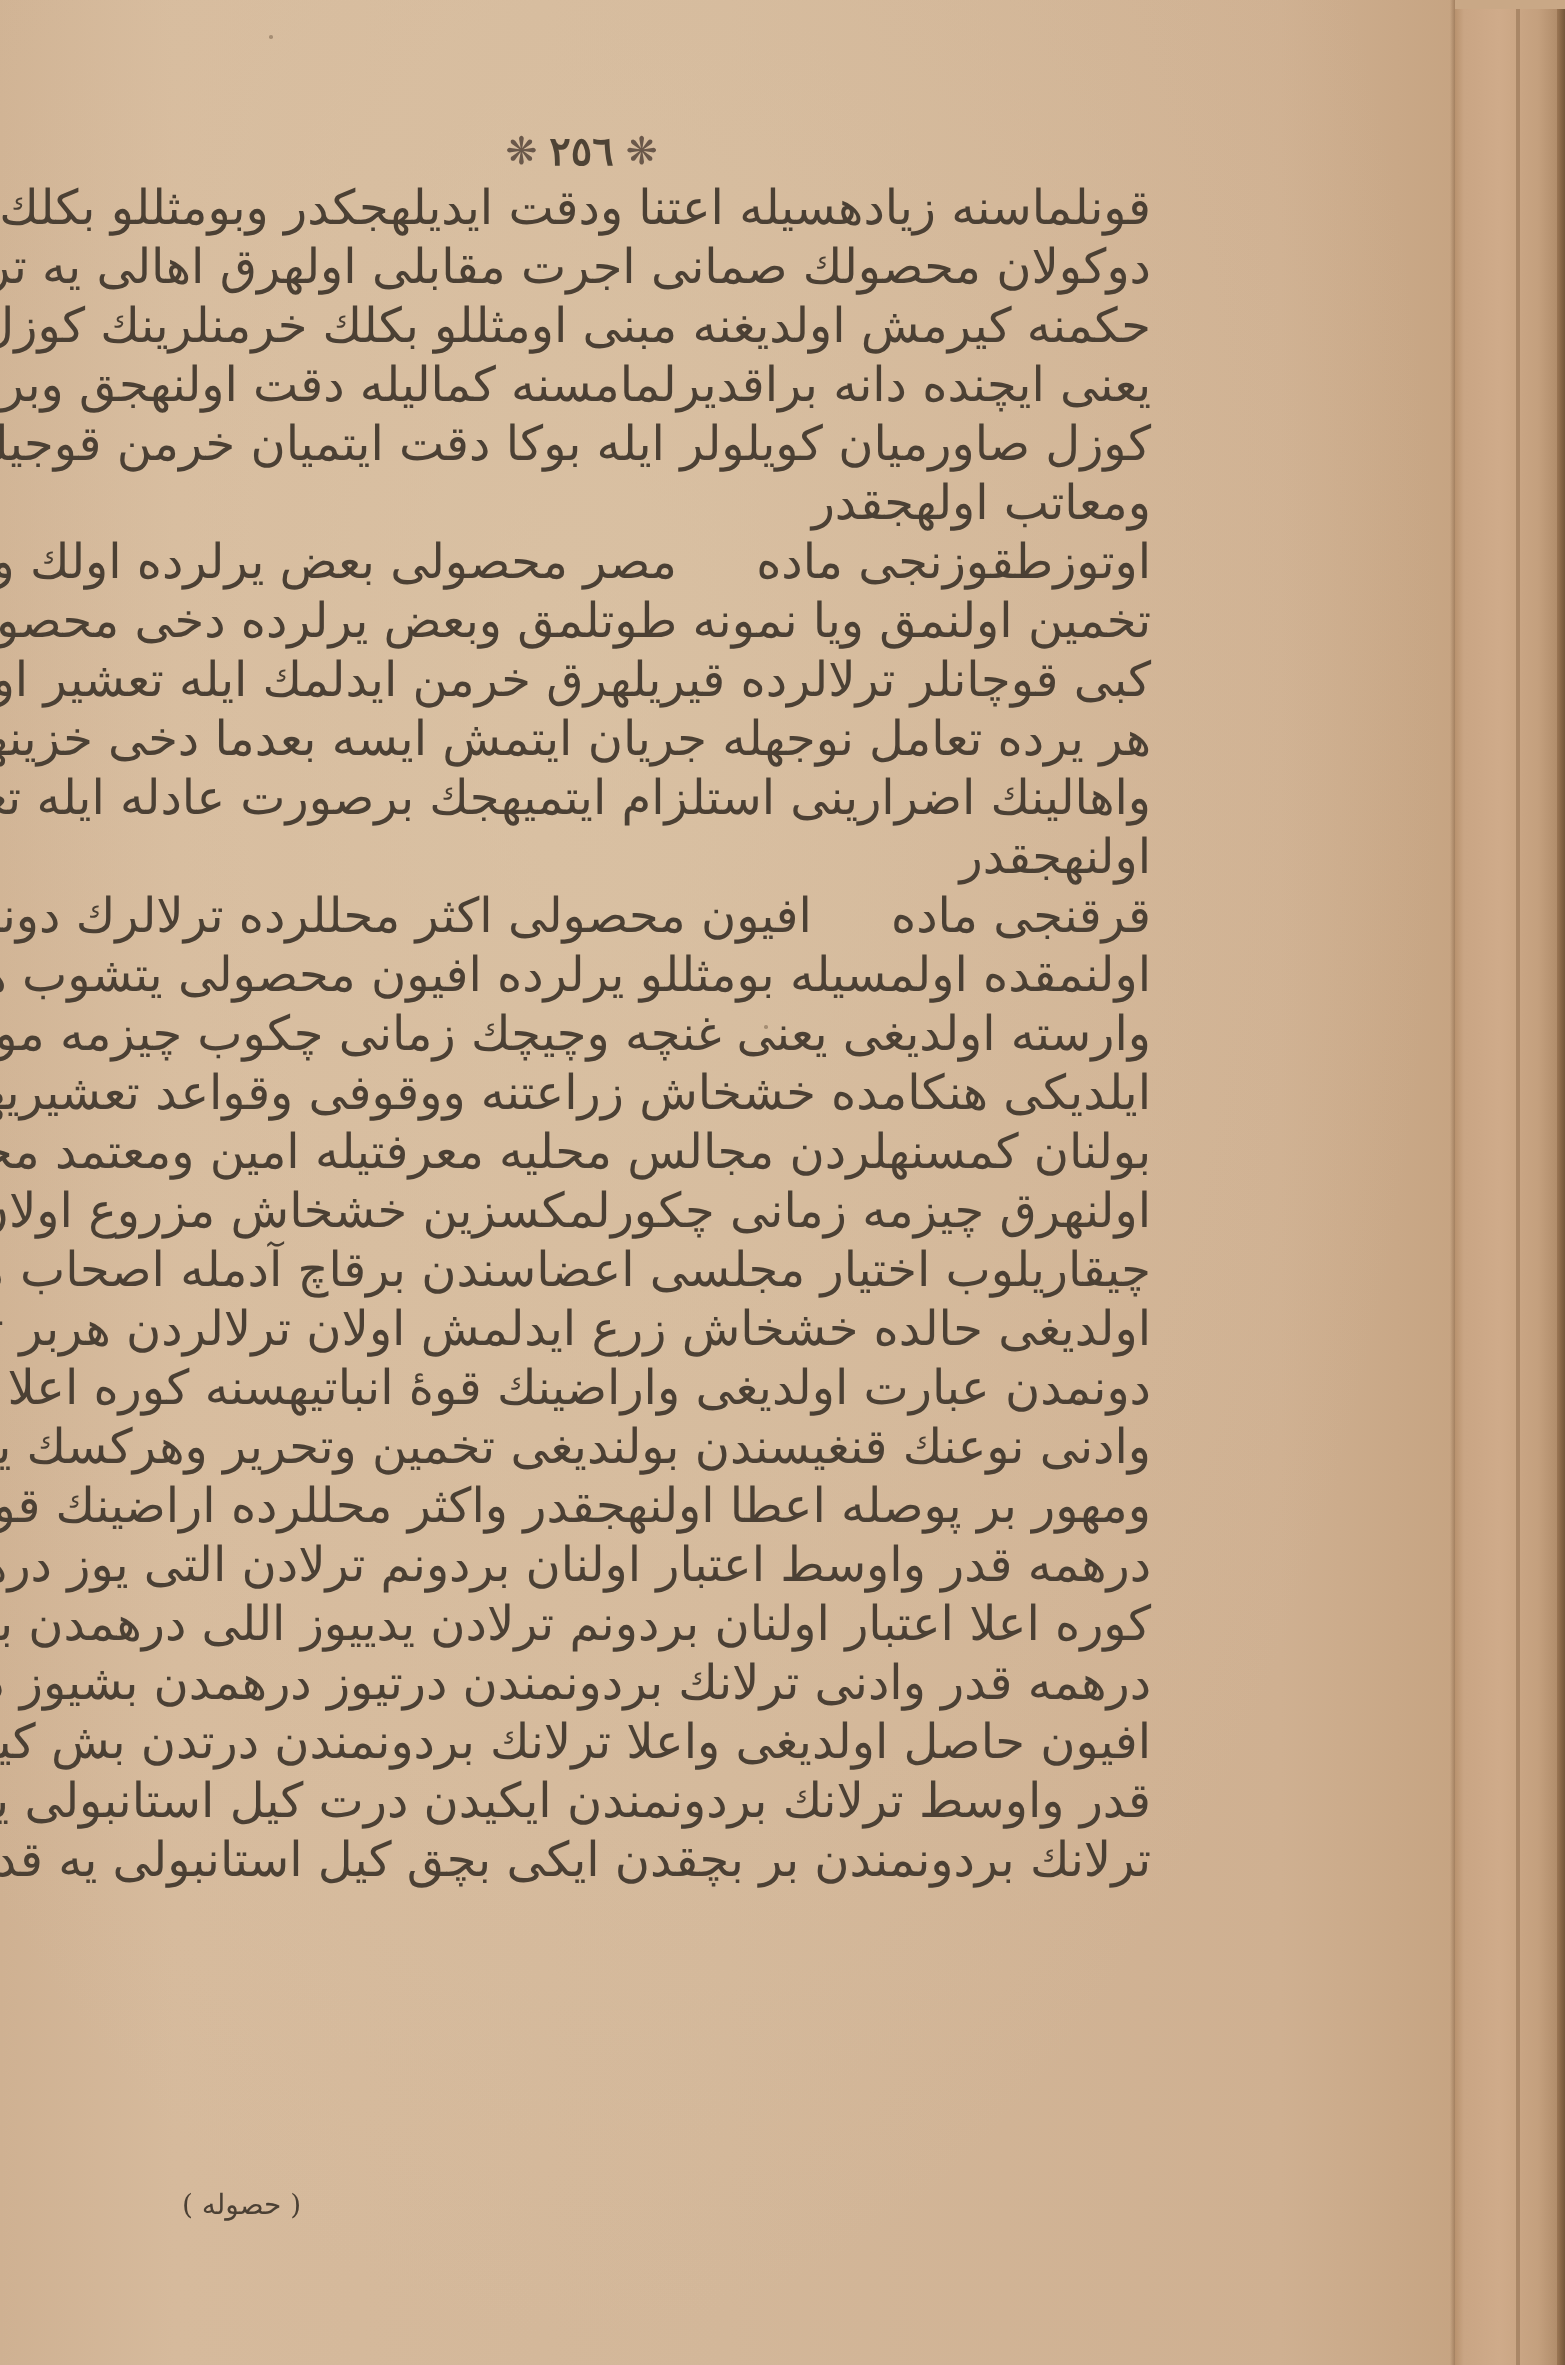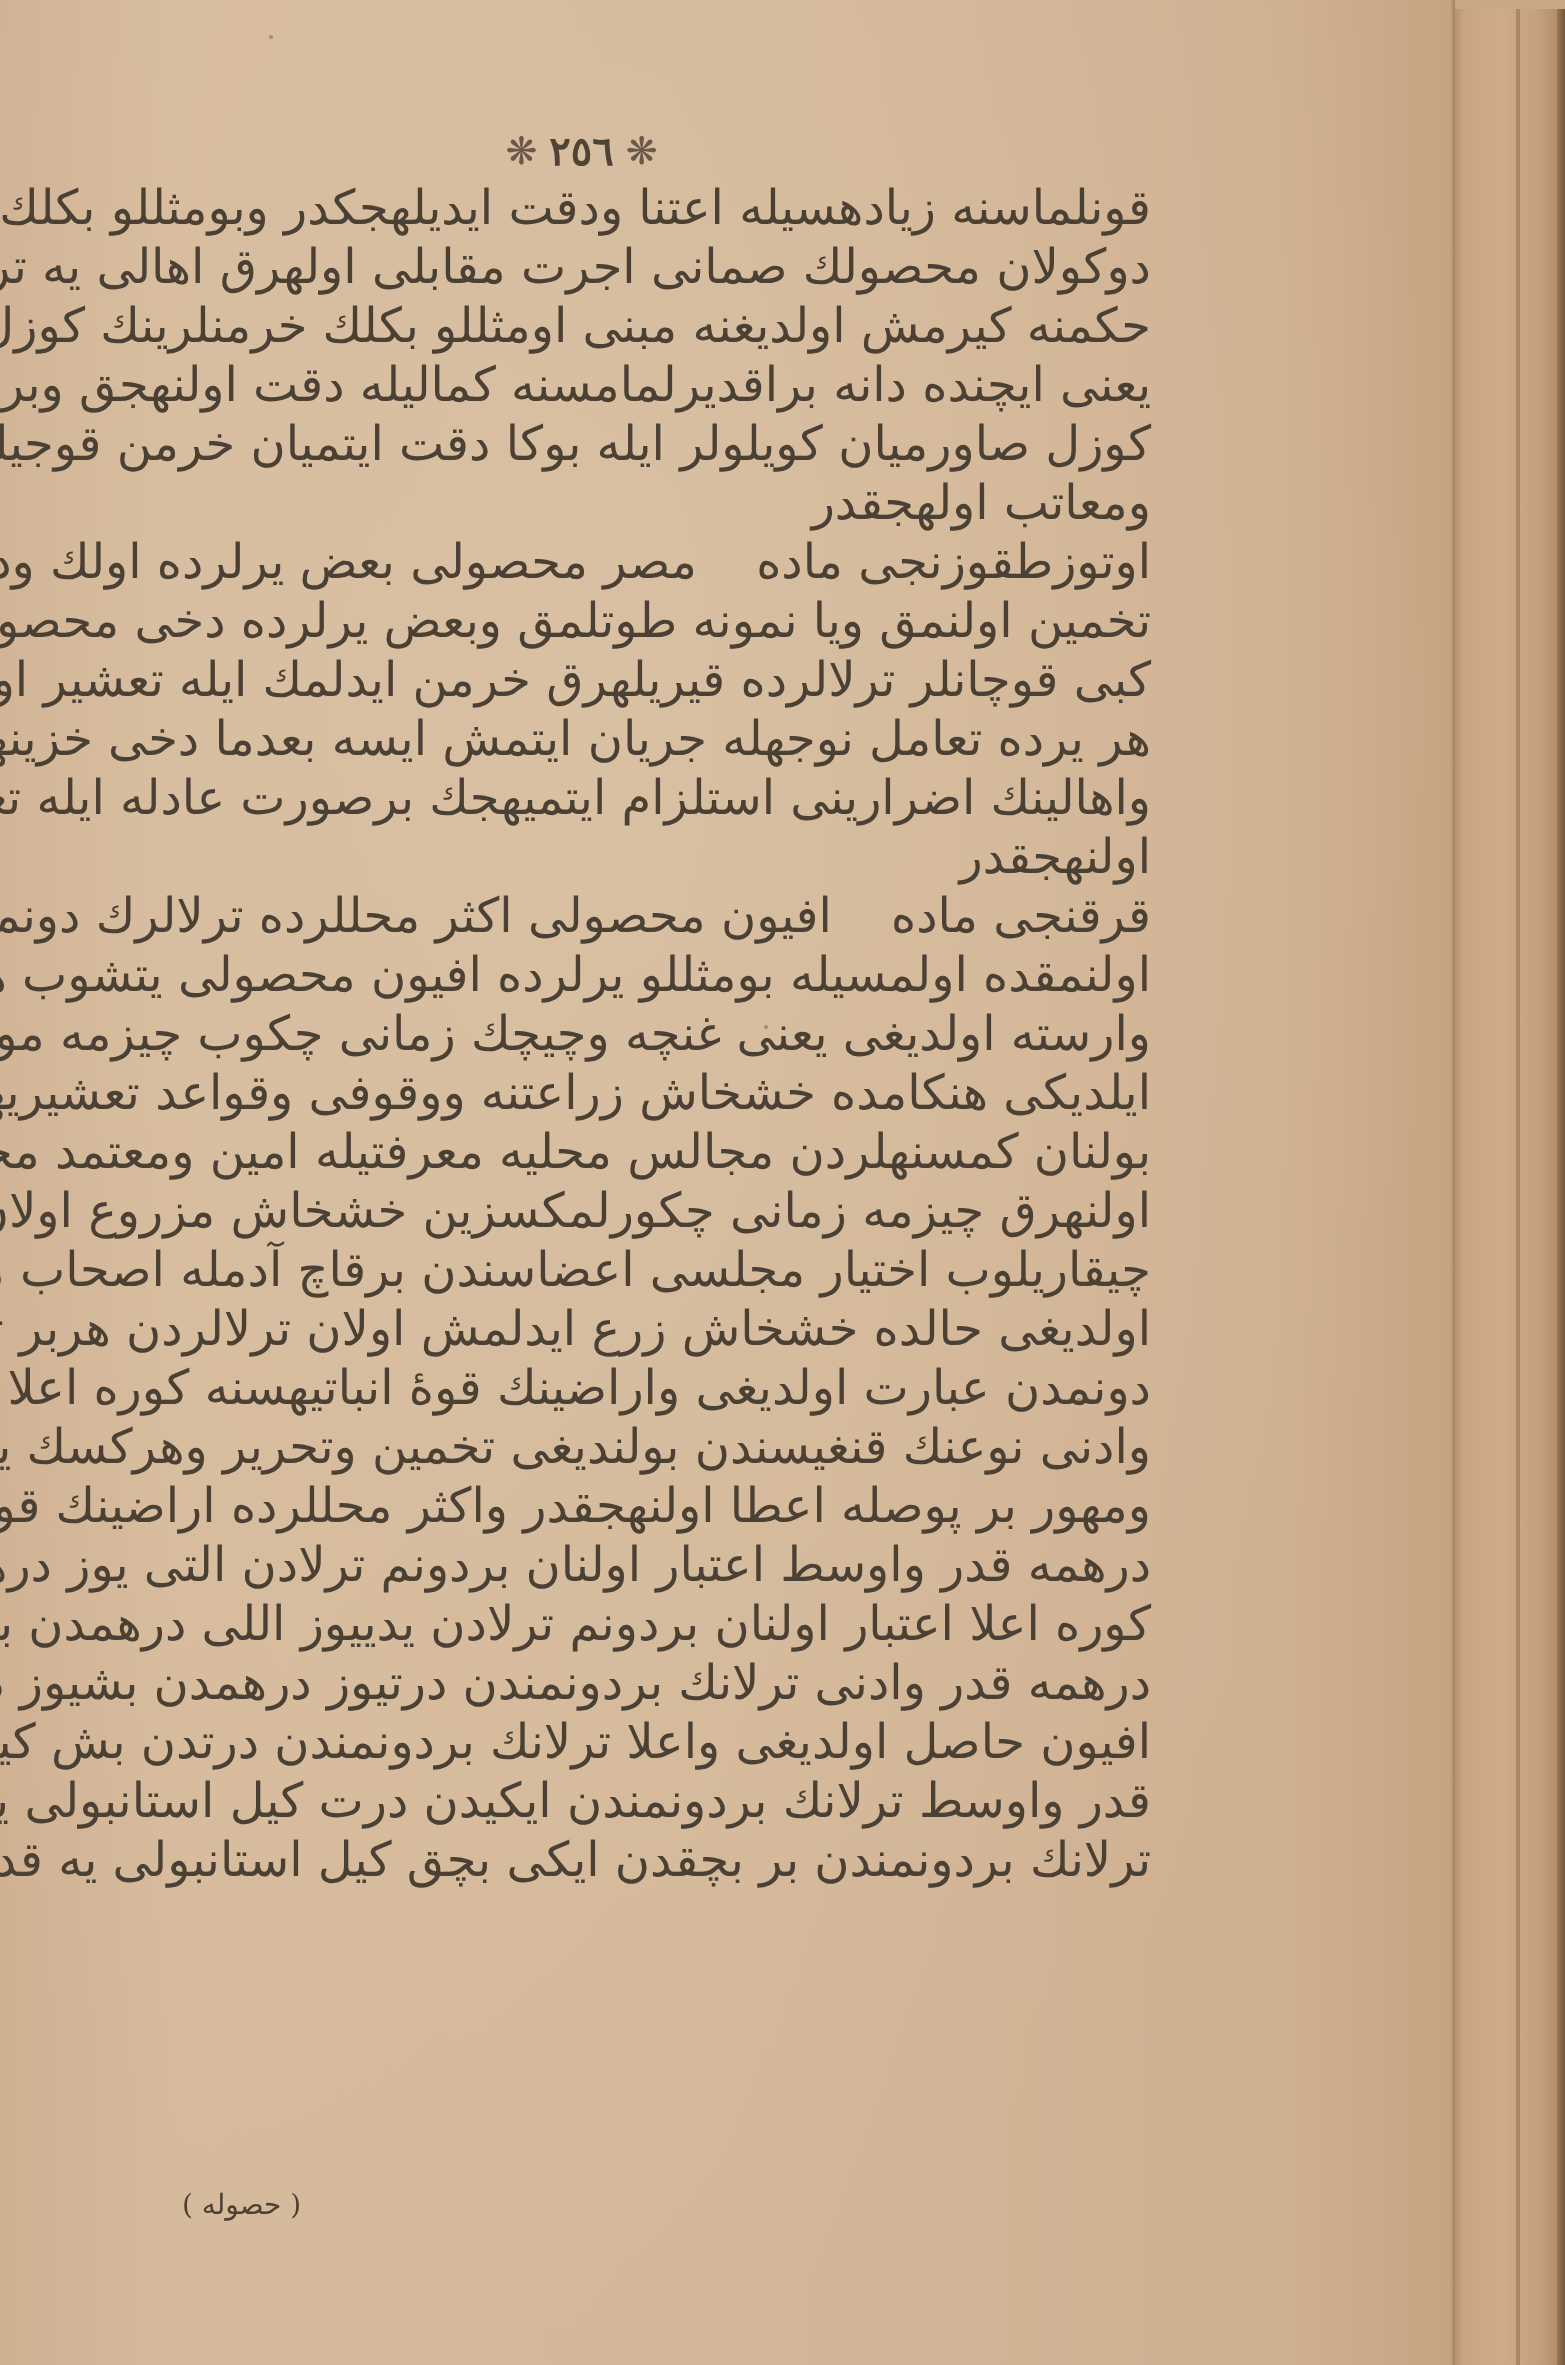--- a/index.html
+++ b/index.html
@@ -97,21 +97,21 @@
       text-align-last: justify;
       overflow: visible;
     }
     .line.short {
       text-align-last: right;
     }
     .line.heading {
       text-align-last: justify;
     }
     .article-title {
-      margin-left: 44px;
+      margin-left: 64px;
     }
     .continuation {
       position: absolute;
       top: 2188px;
       left: 182px;
       direction: rtl;
       font-size: 28px;
       color: #4b4034;
     }
     .speck {

